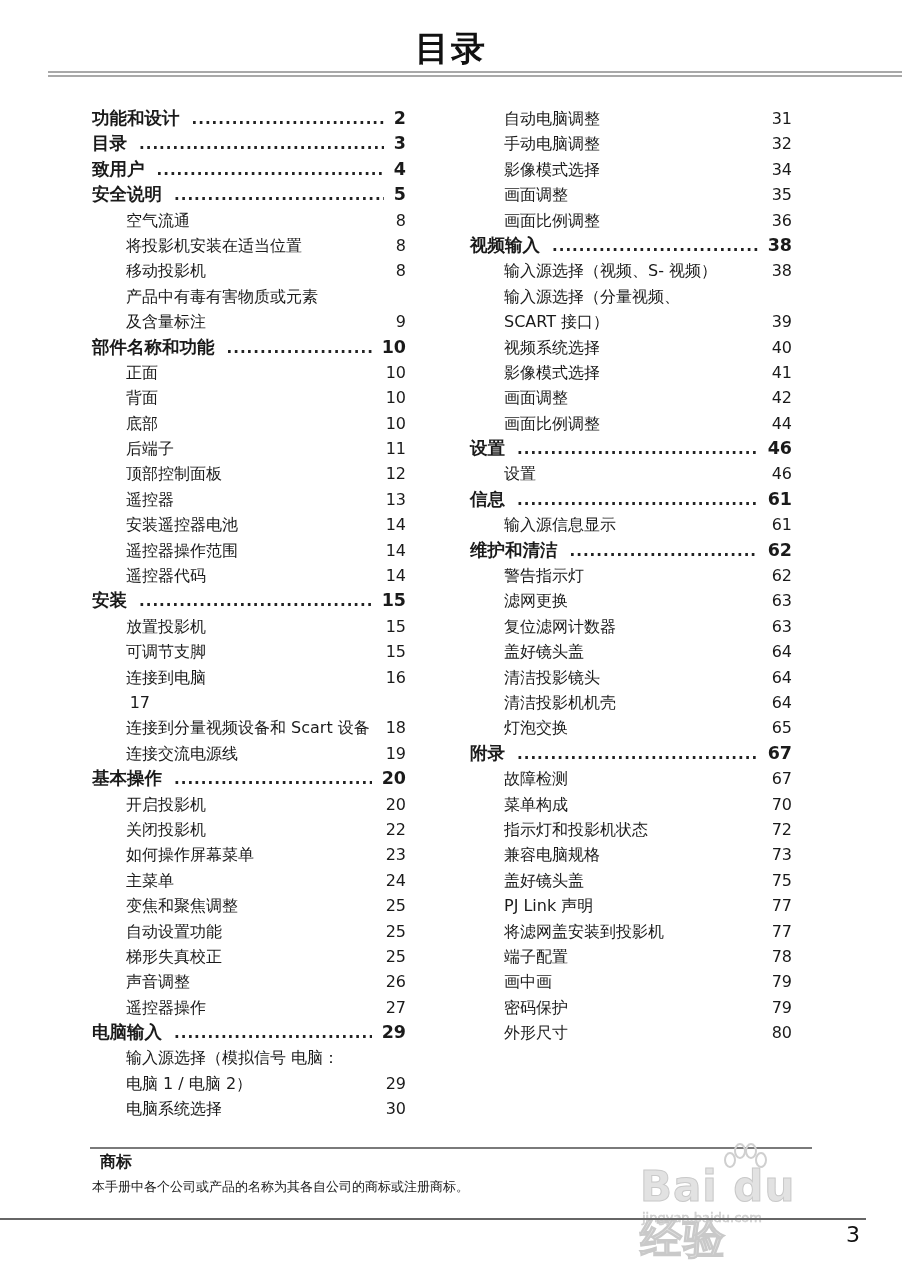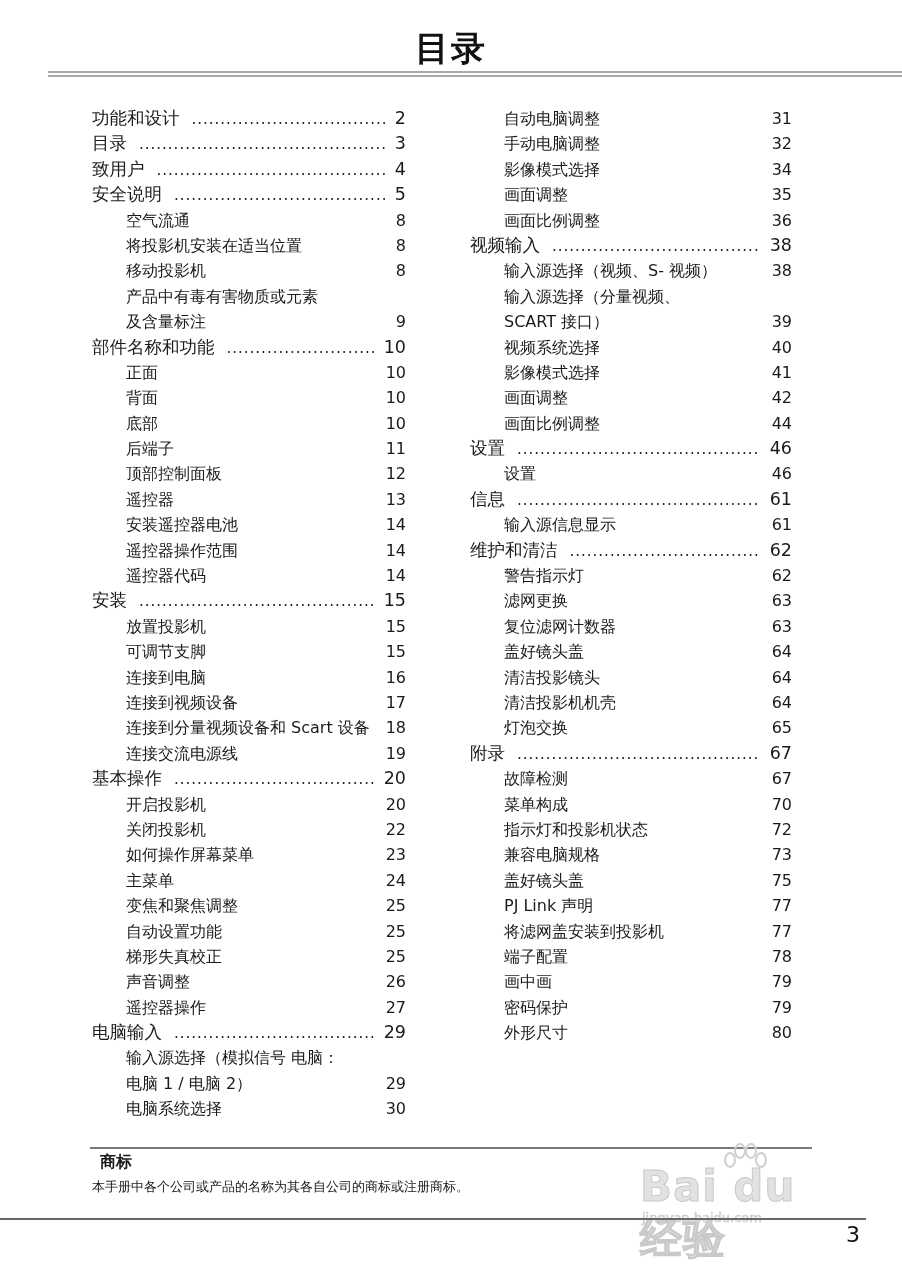--- a/index.html
+++ b/index.html
@@ -5,21 +5,21 @@
   html, body { margin:0; padding:0; background:#ffffff; }
   body { width:902px; height:1280px; position:relative; overflow:hidden;
          font-family:"DejaVu Sans","Liberation Sans",sans-serif; color:#1a1a1a; }
   .title { position:absolute; left:0; width:902px; top:26px; text-align:center;
            font-size:34px; font-weight:bold; letter-spacing:2px; color:#111; }
   .hrule { position:absolute; left:48px; right:0; height:2px; background:#a9a9a9; }
   .col { position:absolute; top:106px; }
   .col.left { left:92px; width:314px; }
   .col.right { left:470px; width:322px; }
   .row { position:relative; height:25.4px; line-height:25.4px; white-space:nowrap; }
-  .row.h1 { font-weight:normal; font-size:17.5px; display:flex; align-items:baseline;gap:8px; }
+  .row.h1 { font-weight:bold; font-size:17.5px; display:flex; align-items:baseline;gap:8px; }
   .row.h1 .lbl { flex:0 0 auto; }
   .row.h1 .dots { flex:1 1 auto; overflow:hidden; margin:0 2px 0 4px; letter-spacing:1px;
                   font-size:15px; color:#222; }
   .row.h1 .dots::before { content:"..................................................................................................................................."; }
   .row.h1 .pg { flex:0 0 auto; text-align:right; }
   .row.h2 { font-size:16px; padding-left:34px; display:flex; }
   .row.h2 .lbl { flex:1 1 auto; }
   .row.h2 .pg { flex:0 0 auto; text-align:right; min-width:24px; }
   .divider { position:absolute; left:90px; width:722px; top:1147px; height:2px; background:#7a7a7a; }
   .tm-head { position:absolute; left:100px; top:1152px; font-size:16px; font-weight:bold; }
@@ -132,21 +132,20 @@
     </div>
     <div class="row h2">
       <span class="lbl">可调节支脚</span>
       <span class="pg">15</span>
     </div>
     <div class="row h2">
       <span class="lbl">连接到电脑</span>
       <span class="pg">16</span>
     </div>
     <div class="row h2">
-      <span class="lbl">连接到视频设备</span>
       <span class="pg">17</span>
     </div>
     <div class="row h2">
       <span class="lbl">连接到分量视频设备和 Scart 设备</span>
       <span class="pg">18</span>
     </div>
     <div class="row h2">
       <span class="lbl">连接交流电源线</span>
       <span class="pg">19</span>
     </div>

